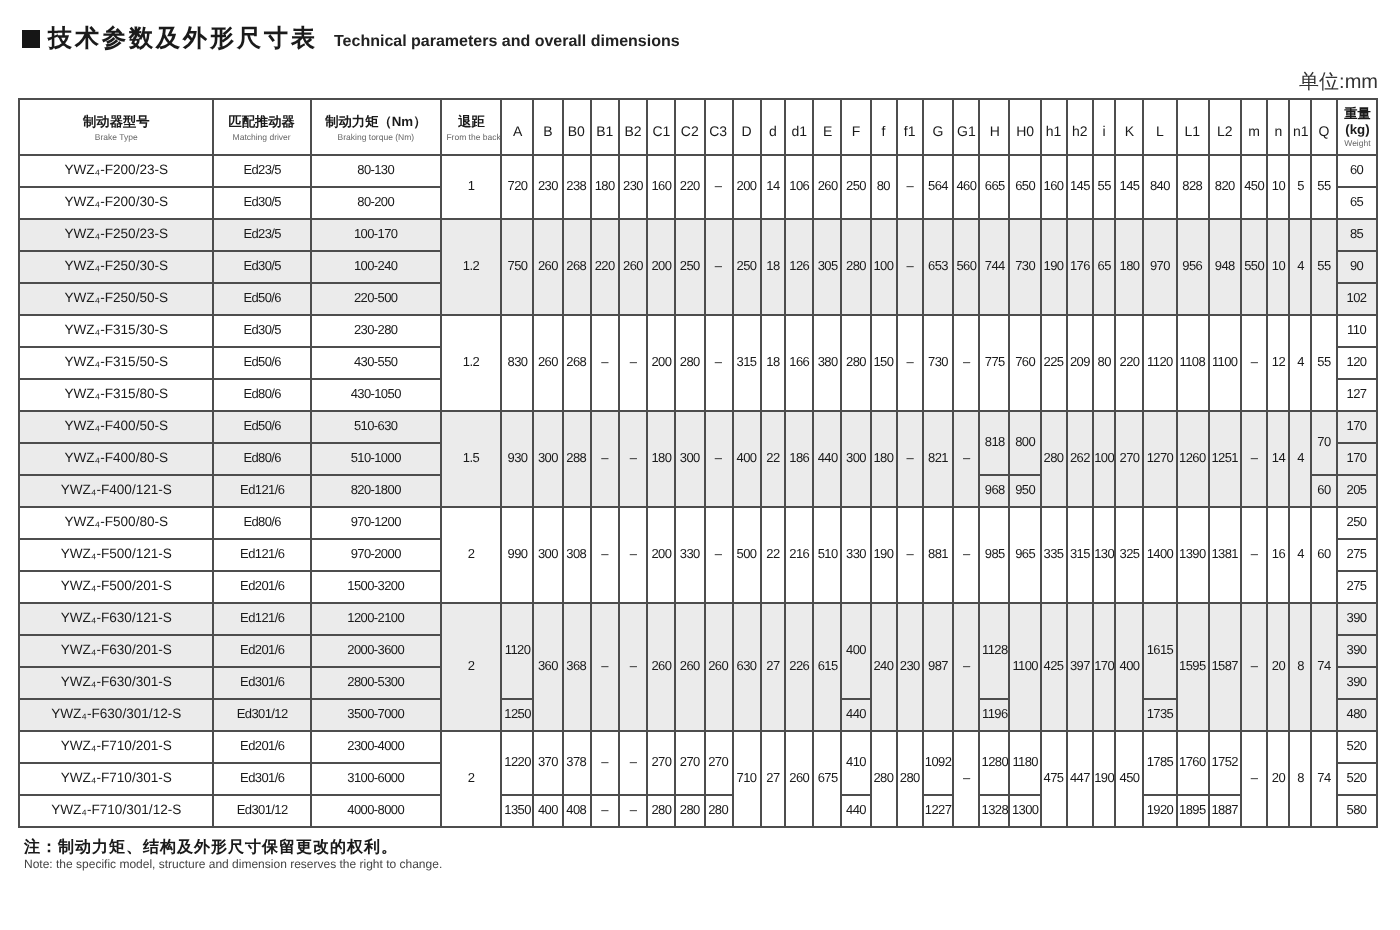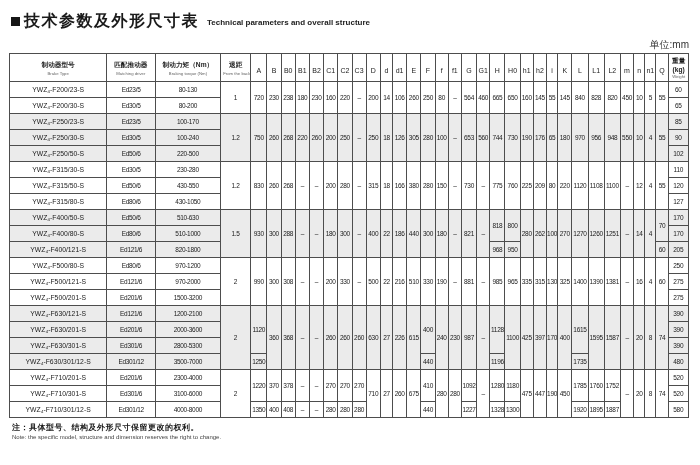--- a/index.html
+++ b/index.html
@@ -4,21 +4,21 @@
 <style>
   html,body { margin:0; padding:0; }
   body {
     width:700px; height:465px; background:#ffffff; color:#1a1a1a;
     font-family:"Liberation Sans","DejaVu Sans",sans-serif;
     position:relative; overflow:hidden;
   }
   .page { padding:7px 9px 0 9px; }
   .title-row { display:flex; align-items:center; margin:4px 0 0 2px; }
   .sq { width:9px; height:9px; background:#161616; margin-right:4px; flex:0 0 auto; }
-  .t-zh { font-size:16px; font-weight:bold; letter-spacing:1.5px; }
+  .t-zh { font-size:12px; font-weight:bold; letter-spacing:1.5px; }
   .t-en { font-size:8px; font-weight:bold; margin-left:8px; padding-top:2px; color:#222; }
   .unit { text-align:right; font-size:10px; color:#333; margin:6px 2px 1px 0; }
   table { border-collapse:collapse; table-layout:fixed; width:680px; }
   th,td {
     border:1px solid #4d4d4d; text-align:center; vertical-align:middle;
     padding:0; overflow:hidden; white-space:nowrap;
   }
   th { background:#ffffff; padding:2px 0; }
   .h-zh { display:block; font-size:7px; font-weight:bold; transform:scale(.95); }
   .h-en { display:block; font-size:5px; color:#666; font-weight:normal; transform:scale(.85); }
@@ -31,21 +31,21 @@
   .note-en { font-size:6px; color:#444; margin-top:1px; }
 </style>
 </head>
 <body>
 
 <div class="page">
 
   <div class="title-row">
     <span class="sq"></span>
     <span class="t-zh">技术参数及外形尺寸表</span>
-    <span class="t-en">Technical parameters and overall structure</span>
+    <span class="t-en">Technical parameters and overall dimensions</span>
   </div>
 
   <div class="unit">单位:mm</div>
 
   <table>
     <colgroup>
         <col style="width: 96px;">
         <col style="width: 48px;">
         <col style="width: 64px;">
         <col style="width: 30px;">
@@ -499,17 +499,17 @@
           <td>1300</td>
           <td>1920</td>
           <td>1895</td>
           <td>1887</td>
           <td>580</td>
         </tr>
       </tbody>
   </table>
 
   <div class="note">
-    <div class="note-zh">注：具体型号、结构及外形尺寸保留更改的权利。</div>
+    <div class="note-zh">注：制动力矩、结构及外形尺寸保留更改的权利。</div>
     <div class="note-en">Note: the specific model, structure and dimension reserves the right to change.</div>
   </div>
 
 </div>
 
 </body></html>

